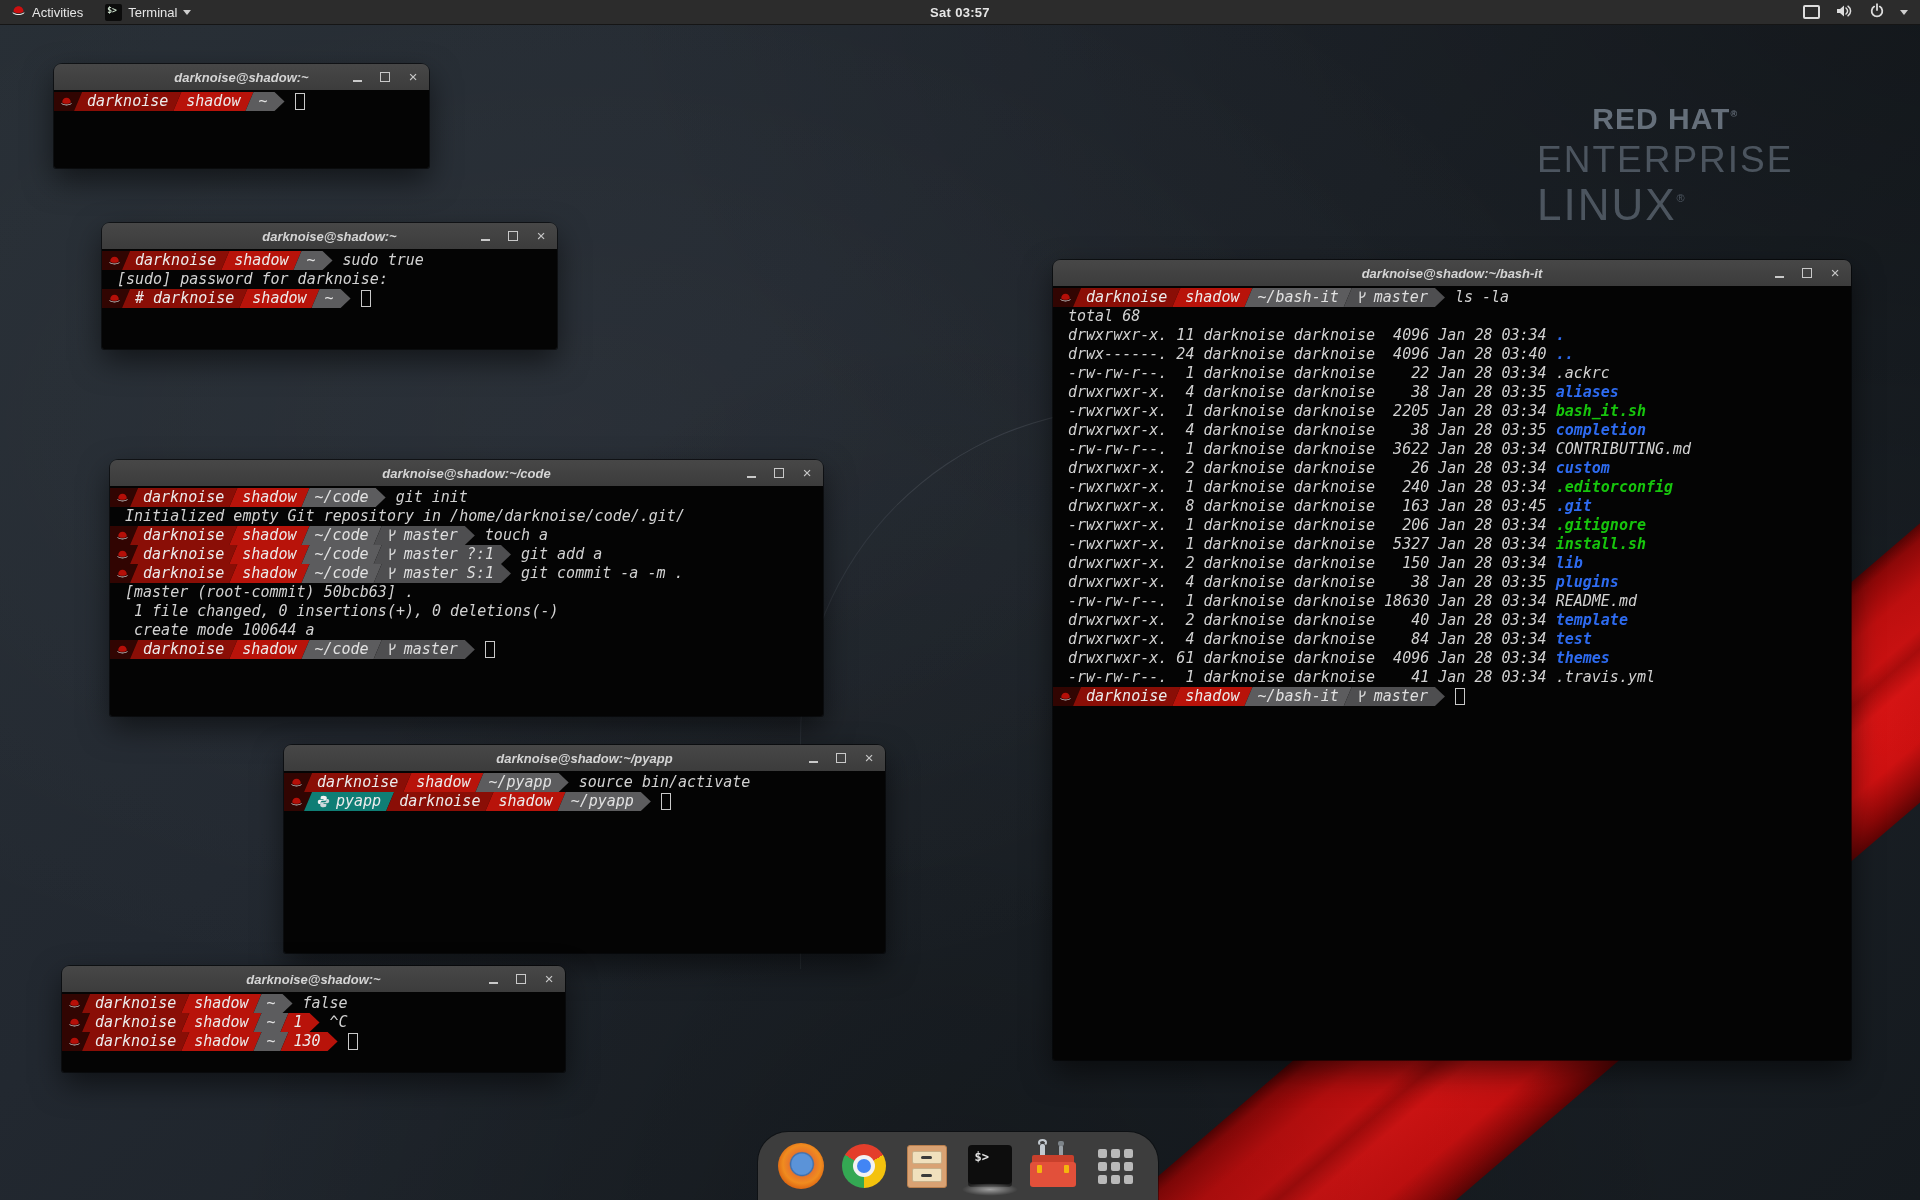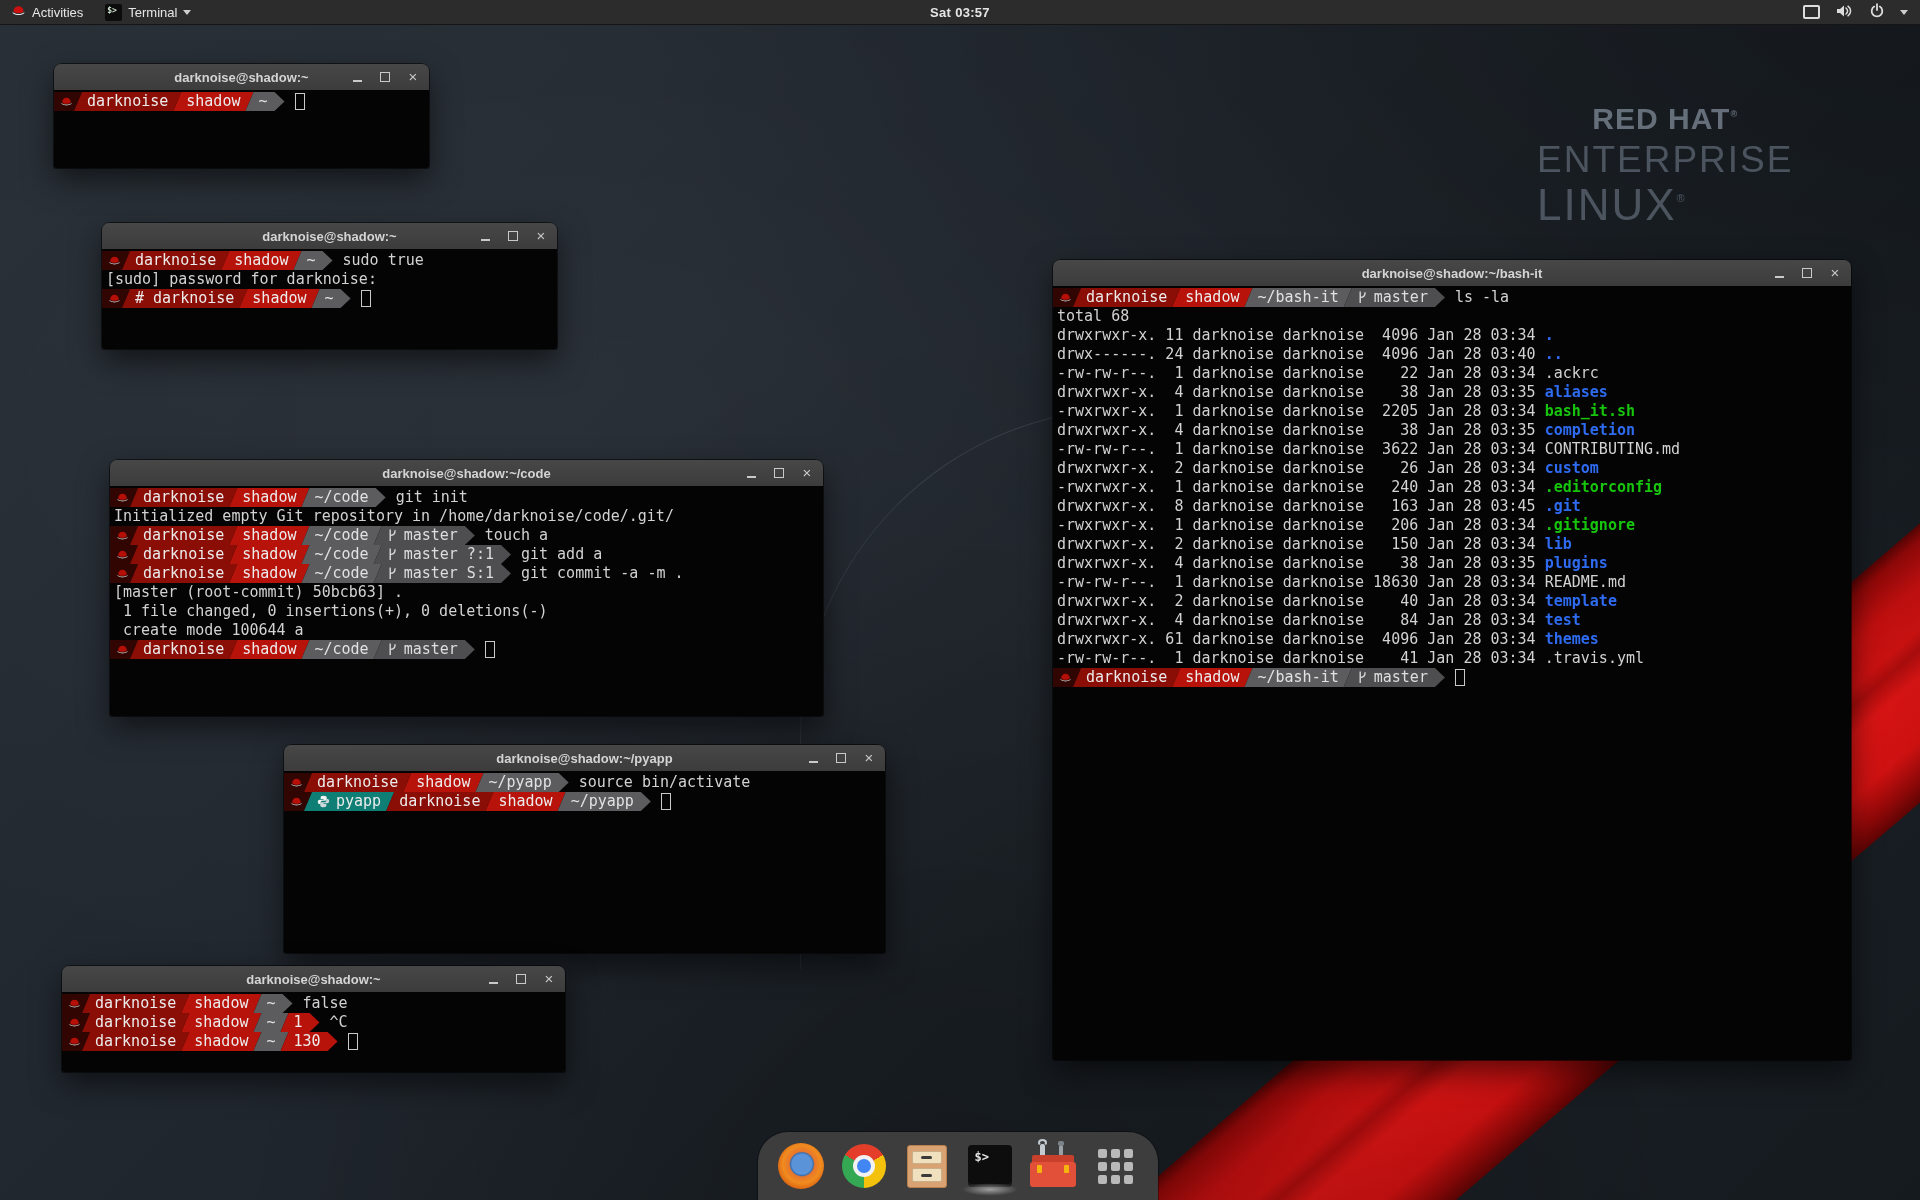--- a/index.html
+++ b/index.html
@@ -33,42 +33,42 @@
   .tb-right{margin-left:auto;display:flex;align-items:center;gap:15px;padding-right:12px;height:100%;}
   .disp-ic{width:13px;height:10px;border:2px solid #dcdcdc;border-radius:2px;}
   
   .brand{position:absolute;left:1537px;top:104px;line-height:1;user-select:none;}
   .brand .l1{font-size:30px;font-weight:bold;letter-spacing:1px;color:rgba(158,173,188,.58);text-align:center;}
   .brand .l2{font-size:37px;letter-spacing:2px;color:rgba(150,165,180,.42);margin-top:7px;}
   .brand .l3{font-size:44px;letter-spacing:2px;color:rgba(150,165,180,.42);margin-top:5px;}
   .brand sup{font-size:11px;vertical-align:18px;}
   .brand .l1 sup{vertical-align:12px;font-size:9px;}
   
-  .win{position:absolute;border-radius:8px 8px 2px 2px;box-shadow:0 12px 30px rgba(0,0,0,.55),0 0 0 1px rgba(0,0,0,.55);z-index:10;}
+  .win{position:absolute;border-radius:8px 8px 2px 2px;box-shadow:0 12px 30px rgba(0,0,0,.55),0 0 0 1px rgba(0,0,0,.55);z-index:10;font-style:italic;}
   .titlebar{height:26px;border-radius:7px 7px 0 0;background:linear-gradient(#474747,#3c3c3c);
     border-bottom:1px solid #282828;position:relative;display:flex;align-items:center;justify-content:center;}
   .wtitle{font-size:13px;font-weight:bold;color:#d4d4d4;}
   .wbtns{position:absolute;right:10px;top:0;height:100%;display:flex;align-items:center;gap:16px;}
   .wbtn{color:#c9c9c9;display:flex;align-items:center;justify-content:center;width:12px;height:14px;cursor:default;}
   .wbtn .bar{width:9px;border-bottom:2px solid #c9c9c9;margin-top:7px;}
   .wbtn .box{width:8px;height:8px;border:1.5px solid #c9c9c9;}
   .wbtn.close{font-size:15px;line-height:14px;}
   .tbody{position:absolute;left:0;right:0;top:26px;bottom:0;background:#040404;
     border-radius:0 0 2px 2px;overflow:hidden;padding-top:2px;}
   
   .w1{left:54px;top:64px;width:375px;height:104px;}
   .w2{left:102px;top:223px;width:455px;height:126px;}
   .w3{left:110px;top:460px;width:713px;height:256px;}
   .w4{left:284px;top:745px;width:601px;height:208px;}
   .w5{left:62px;top:966px;width:503px;height:106px;}
   .w6{left:1053px;top:260px;width:798px;height:800px;z-index:12;}
   
   .tline{height:19px;display:flex;align-items:stretch;white-space:pre;
     font-family:"DejaVu Sans Mono",monospace;font-size:15px;line-height:19px;color:var(--text);}
-  .tline.plain{padding-left:4px;align-items:center;}
+  .tline.plain{padding-left:15px;align-items:center;}
   .seg{display:inline-flex;align-items:center;padding:0 13px;margin-left:-8px;
     clip-path:polygon(8px 0,100% 0,calc(100% - 8px) 100%,0 100%);color:#ececec;}
   .seg.first{margin-left:0;padding:0 9px 0 6px;clip-path:polygon(0 0,100% 0,calc(100% - 8px) 100%,0 100%);}
   .seg.end{padding-right:17px;clip-path:polygon(8px 0,calc(100% - 10px) 0,100% 50%,calc(100% - 10px) 100%,0 100%);}
   .bg-hat{background:var(--seg_hat);}
   .bg-darkred{background:var(--seg_darkred);}
   .bg-red{background:var(--seg_red);}
   .bg-gray{background:var(--seg_gray);color:#e2e2e2;}
   .bg-git{background:var(--seg_git);color:#dedede;}
   .bg-teal{background:var(--seg_teal);justify-content:space-between;}
@@ -338,20 +338,21 @@
       <div class="tline plain"><span>drwx------. 24 darknoise darknoise  4096 Jan 28 03:40 </span><span class="fn-blue">..</span></div>
       <div class="tline plain"><span>-rw-rw-r--.  1 darknoise darknoise    22 Jan 28 03:34 </span><span class="fn-white">.ackrc</span></div>
       <div class="tline plain"><span>drwxrwxr-x.  4 darknoise darknoise    38 Jan 28 03:35 </span><span class="fn-blue">aliases</span></div>
       <div class="tline plain"><span>-rwxrwxr-x.  1 darknoise darknoise  2205 Jan 28 03:34 </span><span class="fn-green">bash_it.sh</span></div>
       <div class="tline plain"><span>drwxrwxr-x.  4 darknoise darknoise    38 Jan 28 03:35 </span><span class="fn-blue">completion</span></div>
       <div class="tline plain"><span>-rw-rw-r--.  1 darknoise darknoise  3622 Jan 28 03:34 </span><span class="fn-white">CONTRIBUTING.md</span></div>
       <div class="tline plain"><span>drwxrwxr-x.  2 darknoise darknoise    26 Jan 28 03:34 </span><span class="fn-blue">custom</span></div>
       <div class="tline plain"><span>-rwxrwxr-x.  1 darknoise darknoise   240 Jan 28 03:34 </span><span class="fn-green">.editorconfig</span></div>
       <div class="tline plain"><span>drwxrwxr-x.  8 darknoise darknoise   163 Jan 28 03:45 </span><span class="fn-blue">.git</span></div>
       <div class="tline plain"><span>-rwxrwxr-x.  1 darknoise darknoise   206 Jan 28 03:34 </span><span class="fn-green">.gitignore</span></div>
+      <div class="tline plain"><span>-rwxrwxr-x.  1 darknoise darknoise  5327 Jan 28 03:34 </span><span class="fn-green">install.sh</span></div>
       <div class="tline plain"><span>drwxrwxr-x.  2 darknoise darknoise   150 Jan 28 03:34 </span><span class="fn-blue">lib</span></div>
       <div class="tline plain"><span>drwxrwxr-x.  4 darknoise darknoise    38 Jan 28 03:35 </span><span class="fn-blue">plugins</span></div>
       <div class="tline plain"><span>-rw-rw-r--.  1 darknoise darknoise 18630 Jan 28 03:34 </span><span class="fn-white">README.md</span></div>
       <div class="tline plain"><span>drwxrwxr-x.  2 darknoise darknoise    40 Jan 28 03:34 </span><span class="fn-blue">template</span></div>
       <div class="tline plain"><span>drwxrwxr-x.  4 darknoise darknoise    84 Jan 28 03:34 </span><span class="fn-blue">test</span></div>
       <div class="tline plain"><span>drwxrwxr-x. 61 darknoise darknoise  4096 Jan 28 03:34 </span><span class="fn-blue">themes</span></div>
       <div class="tline plain"><span>-rw-rw-r--.  1 darknoise darknoise    41 Jan 28 03:34 </span><span class="fn-white">.travis.yml</span></div>
       <div class="tline"><span class="seg bg-hat first"><span class="segicon"><svg width="13" height="13" viewBox="0 0 20 20">
               <path fill="#b50f08" d="M3.4 11.2c0-4 2.9-6.8 6.6-6.8s6.6 2.8 6.6 6.8l-1.1 1c-1.9 1-3.6 1.4-5.5 1.4s-3.6-.4-5.5-1.4z"></path>
               <path fill="#c9c9c9" d="M2.3 12.3c2.1 1.6 4.9 2.4 7.7 2.4s5.6-.8 7.7-2.4c.4.6 0 1.4-.9 1.9-1.9 1.1-4.3 1.8-6.8 1.8s-4.9-.7-6.8-1.8c-.9-.5-1.3-1.3-.9-1.9z"></path>

